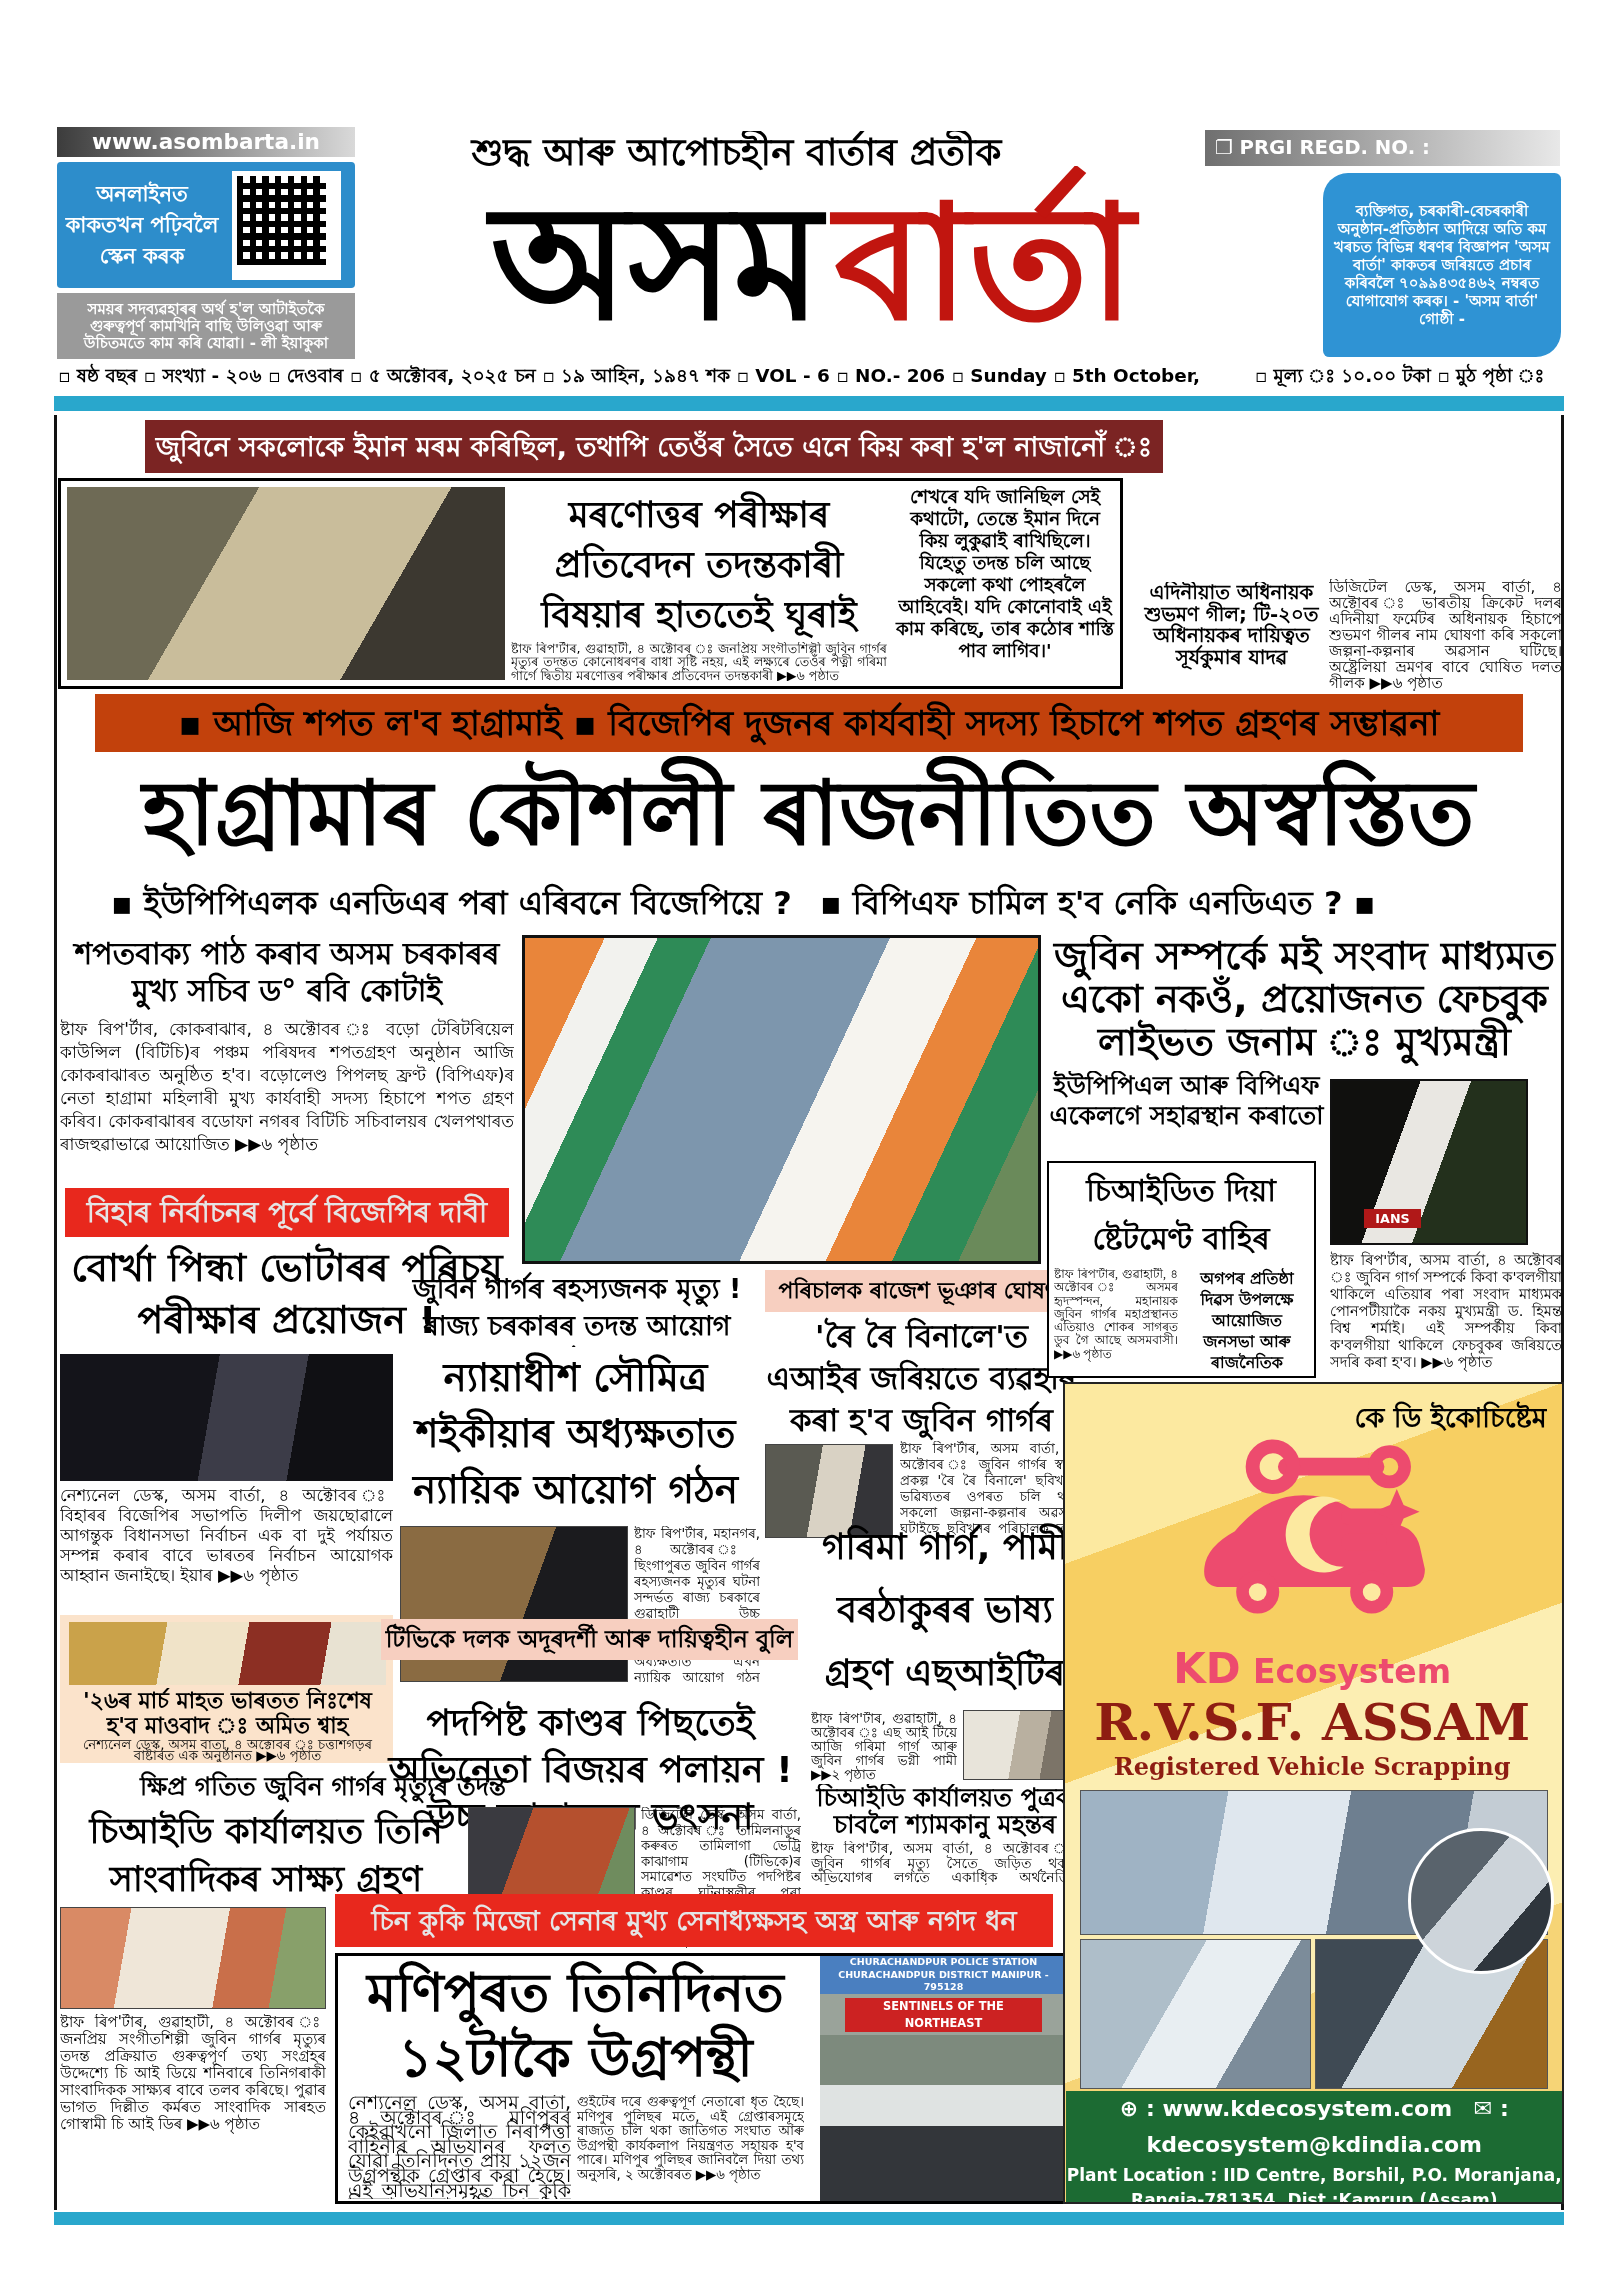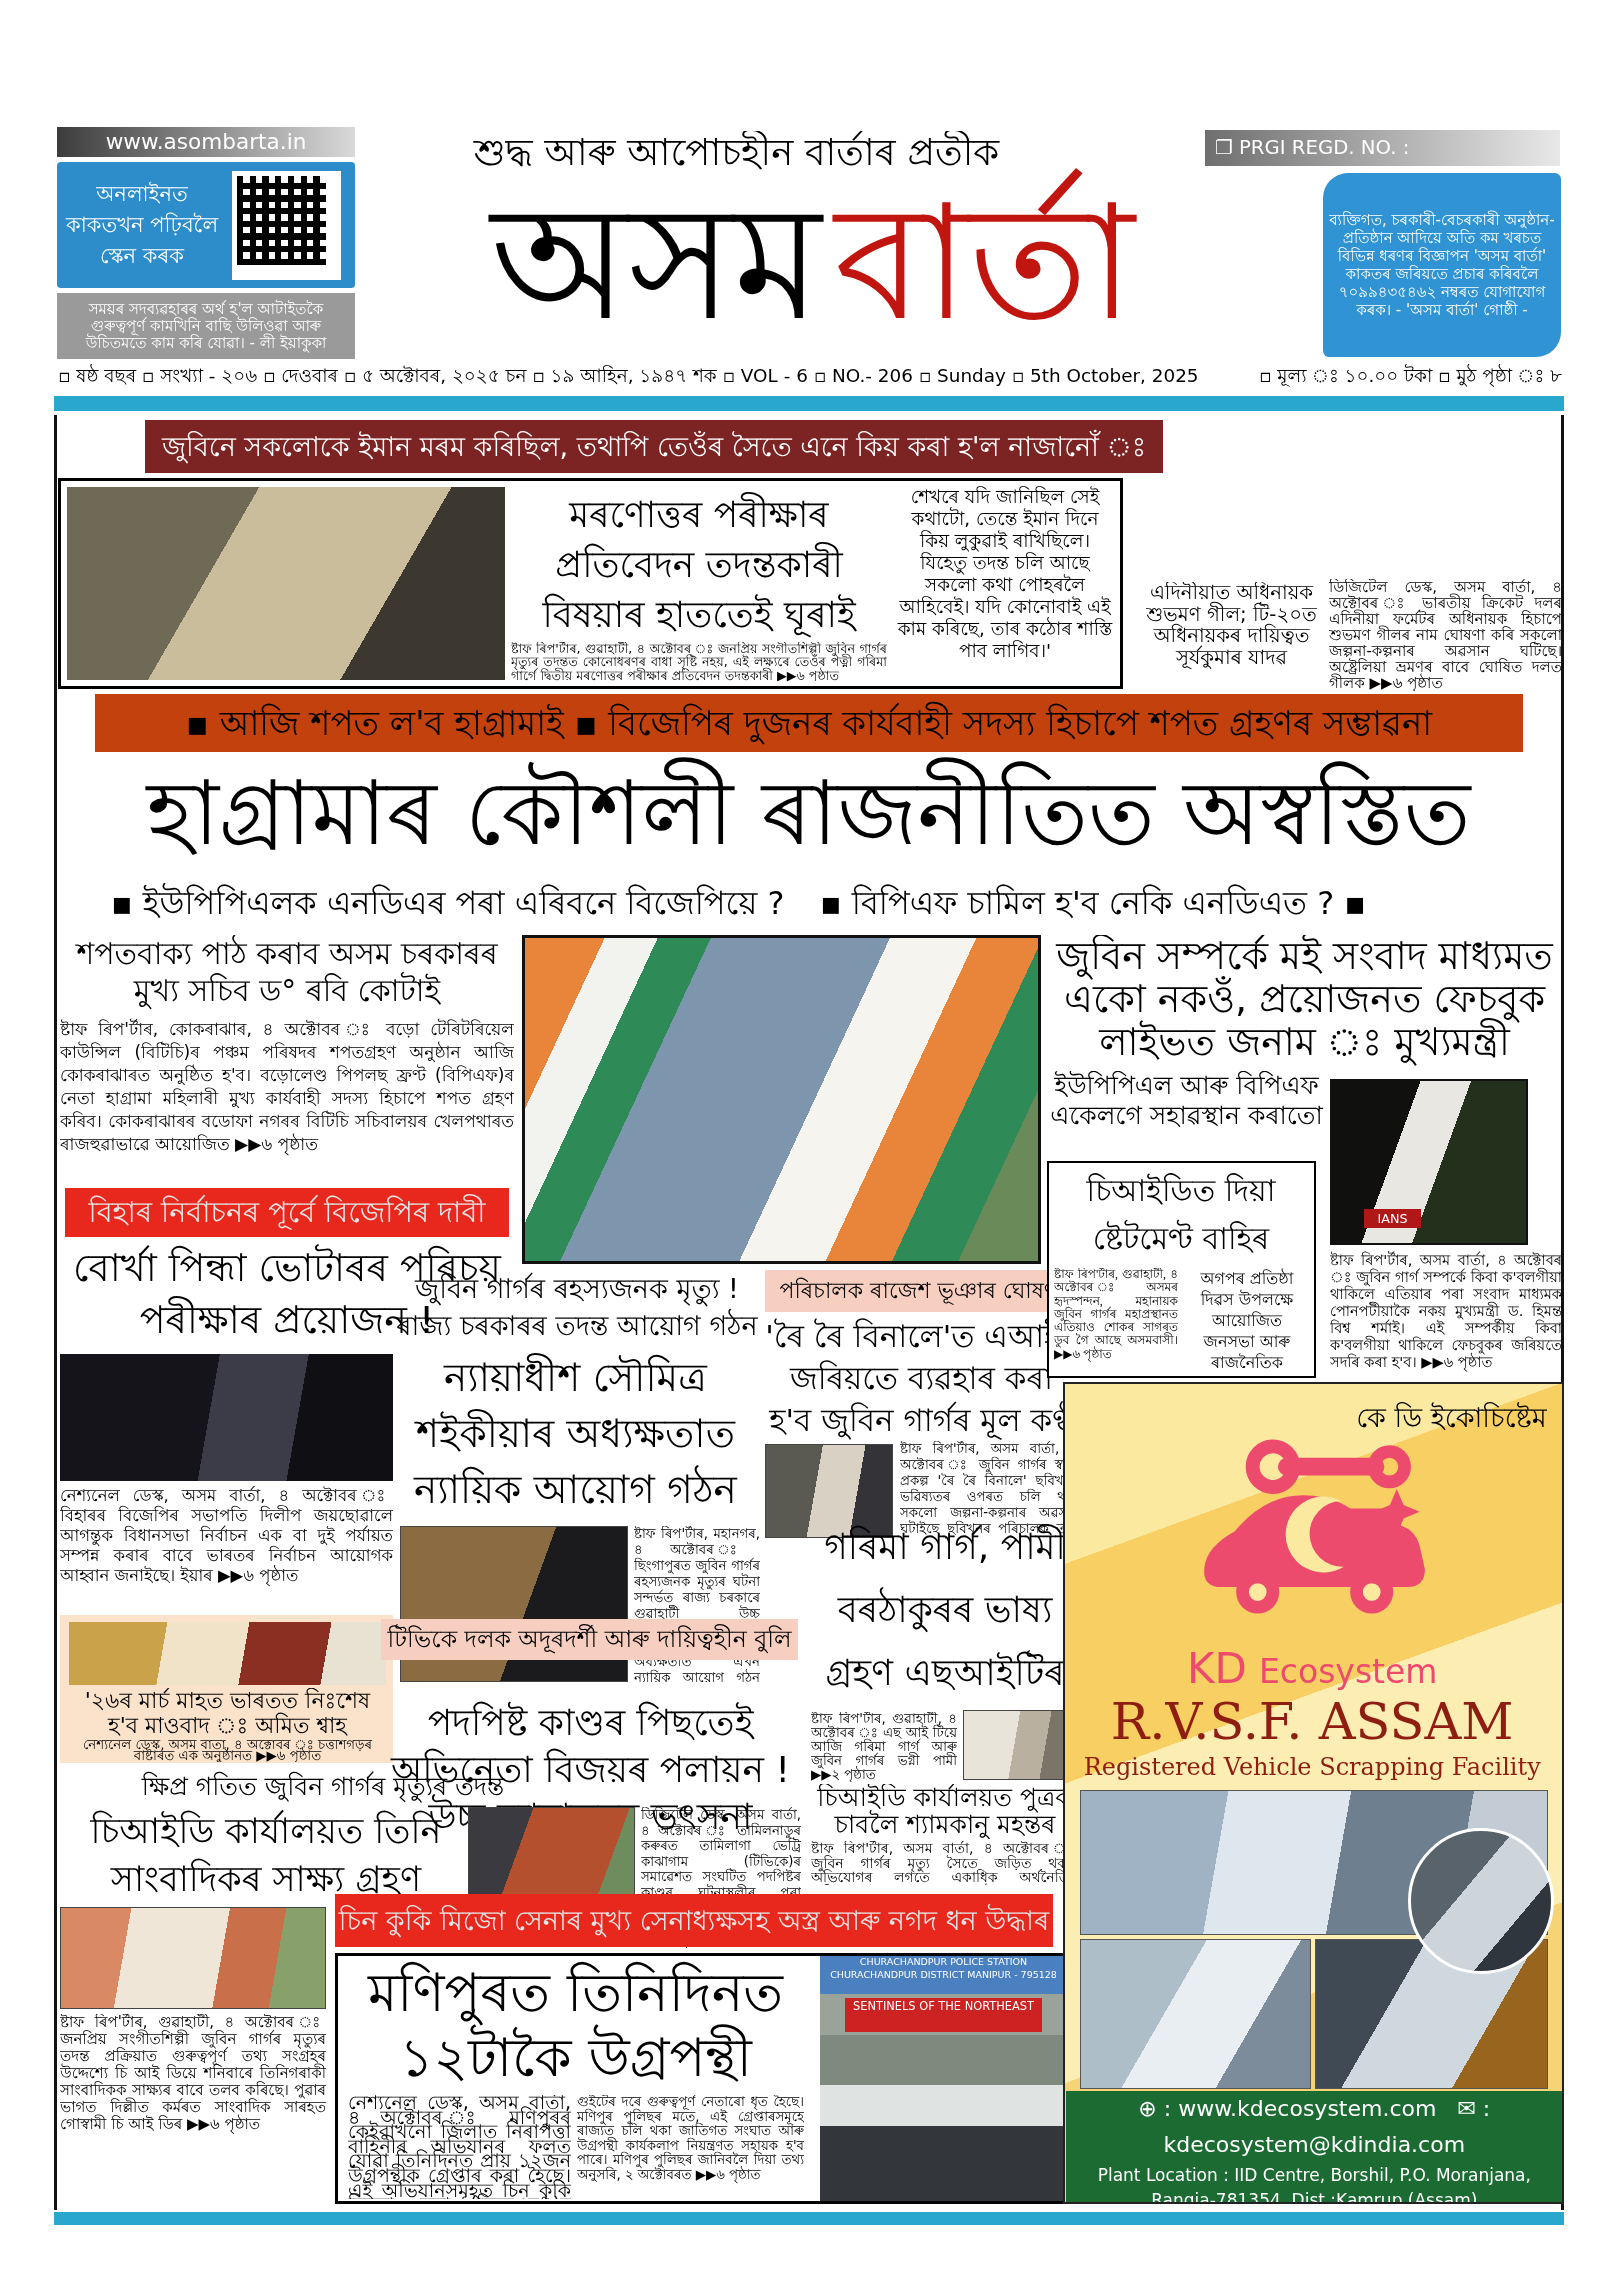--- a/index.html
+++ b/index.html
@@ -1,20 +1,20 @@
 <!DOCTYPE html>
 <html style="font-size:10px"><head>
 <meta charset="utf-8">
 <style>
   html,body{margin:0;padding:0;background:#e9e9e9;}
   #page{position:relative;width:1618px;height:2284px;background:#ffffff;
         font-family:"DejaVu Sans","Liberation Sans",sans-serif;color:#000;overflow:hidden;}
   .abs{position:absolute;box-sizing:border-box;overflow:hidden;}
   .c{text-align:center;} .j{text-align:justify;} .r{text-align:right;}
-  .b{font-weight:normal;}
+  .b{font-weight:bold;}
   .photo{background:#888;}
   .serif{font-family:"DejaVu Serif","Liberation Serif",serif;}
   .rule{background:#29a7cc;}
   .kicker-pink{background:#f7cfc0;}
   .redbox{background:#e8281d;color:#e5e5e5;}
   .flex{display:flex;align-items:center;justify-content:center;}
   .qr{background:
       repeating-linear-gradient(0deg,#000 0 6.3px,transparent 6.3px 12.7px),
       repeating-linear-gradient(90deg,#000 0 6.3px,#fff 6.3px 12.7px);}
 </style>

